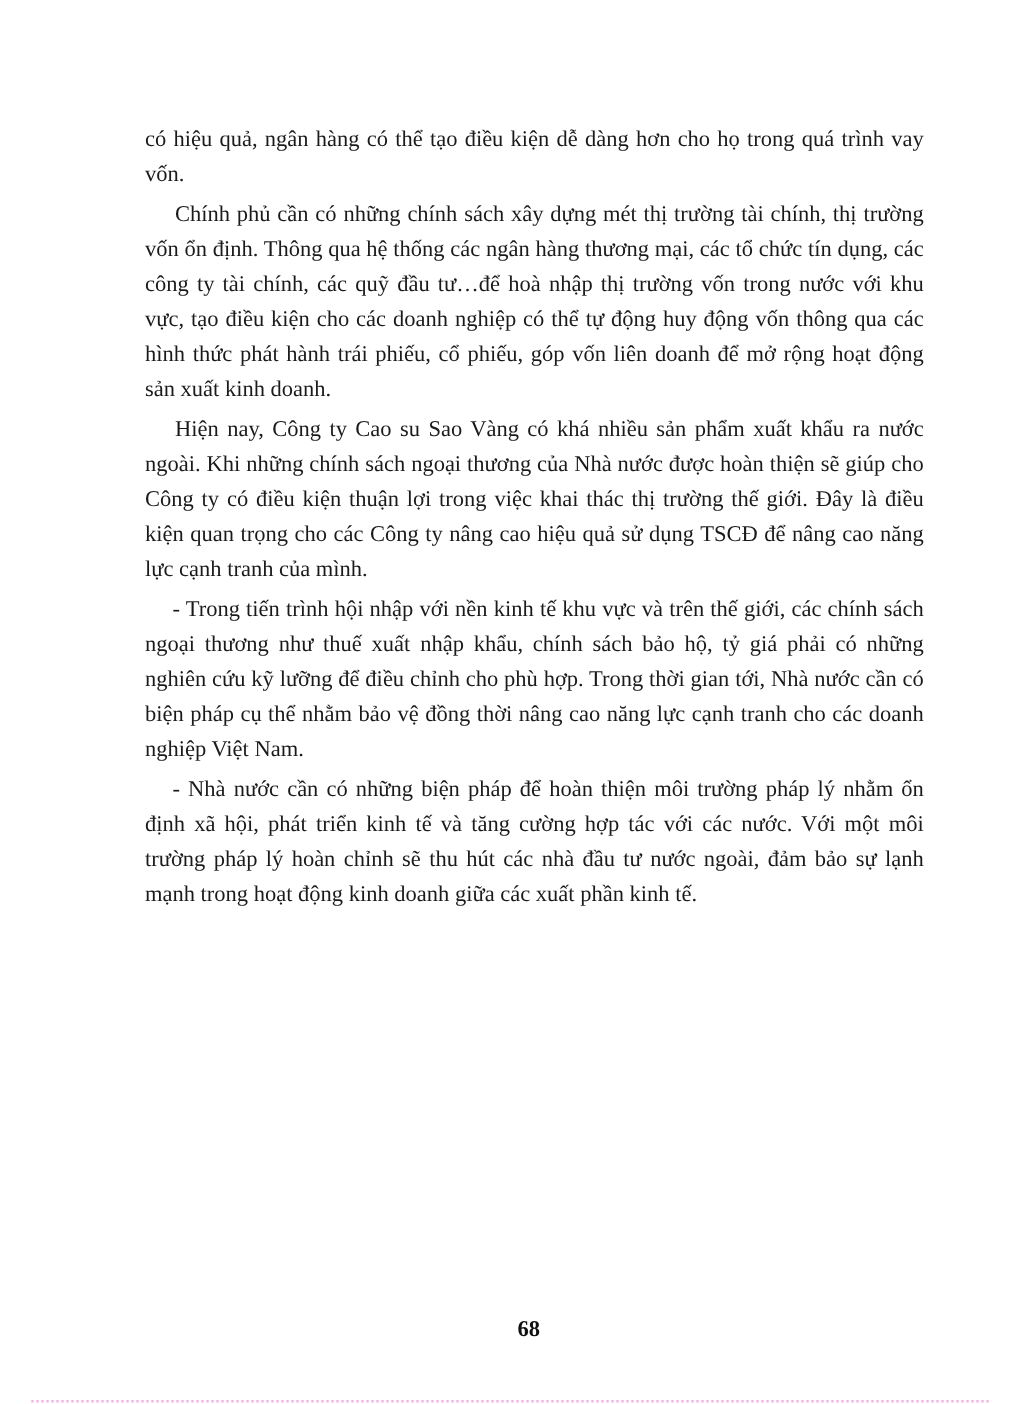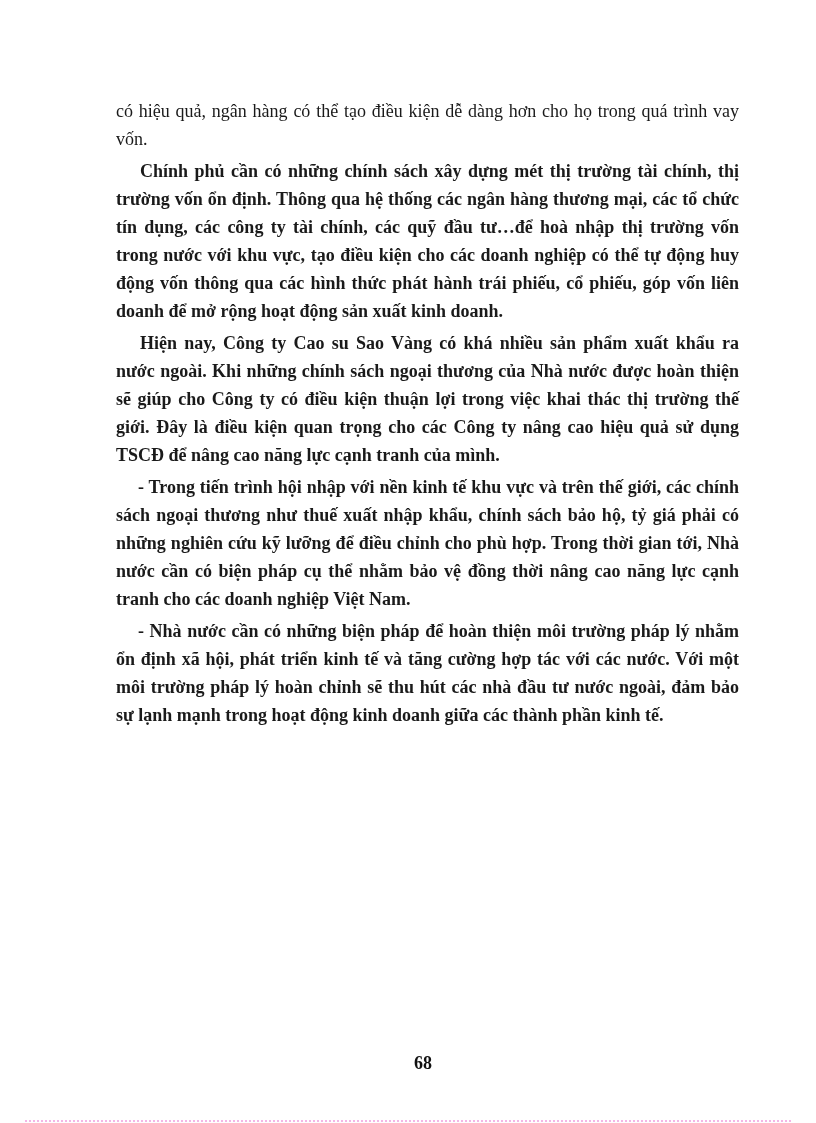--- a/index.html
+++ b/index.html
@@ -30,21 +30,20 @@
       font-size: 18px;
       line-height: 28px;
       text-align: justify;
     }
     .para {
       margin: 0;
       padding: 0;
     }
     .para + .para {
       margin-top: 4px;
-      font-weight: bold;
     }
     .indent {
       text-indent: 24px;
     }
     .indent-dash {
       text-indent: 22px;
     }
     .page-number {
       position: absolute;
       left: 0;
@@ -66,19 +65,19 @@
   </style>
 </head>
 <body>
 
 <div class="page">
   <div class="text-column">
     <p class="para">có hiệu quả, ngân hàng có thể tạo điều kiện dễ dàng hơn cho họ trong quá trình vay vốn.</p>
     <p class="para indent">Chính phủ cần có những chính sách xây dựng mét thị trường tài chính, thị trường vốn ổn định. Thông qua hệ thống các ngân hàng thương mại, các tổ chức tín dụng, các công ty tài chính, các quỹ đầu tư…để hoà nhập thị trường vốn trong nước với khu vực, tạo điều kiện cho các doanh nghiệp có thể tự động huy động vốn thông qua các hình thức phát hành trái phiếu, cổ phiếu, góp vốn liên doanh để mở rộng hoạt động sản xuất kinh doanh.</p>
     <p class="para indent">Hiện nay, Công ty Cao su Sao Vàng có khá nhiều sản phẩm xuất khẩu ra nước ngoài. Khi những chính sách ngoại thương của Nhà nước được hoàn thiện sẽ giúp cho Công ty có điều kiện thuận lợi trong việc khai thác thị trường thế giới. Đây là điều kiện quan trọng cho các Công ty nâng cao hiệu quả sử dụng TSCĐ để nâng cao năng lực cạnh tranh của mình.</p>
     <p class="para indent-dash">- Trong tiến trình hội nhập với nền kinh tế khu vực và trên thế giới, các chính sách ngoại thương như thuế xuất nhập khẩu, chính sách bảo hộ, tỷ giá phải có những nghiên cứu kỹ lưỡng để điều chỉnh cho phù hợp. Trong thời gian tới, Nhà nước cần có biện pháp cụ thể nhằm bảo vệ đồng thời nâng cao năng lực cạnh tranh cho các doanh nghiệp Việt Nam.</p>
-    <p class="para indent-dash">- Nhà nước cần có những biện pháp để hoàn thiện môi trường pháp lý nhằm ổn định xã hội, phát triển kinh tế và tăng cường hợp tác với các nước. Với một môi trường pháp lý hoàn chỉnh sẽ thu hút các nhà đầu tư nước ngoài, đảm bảo sự lạnh mạnh trong hoạt động kinh doanh giữa các thành phần kinh tế.</p>
+    <p class="para indent-dash">- Nhà nước cần có những biện pháp để hoàn thiện môi trường pháp lý nhằm ổn định xã hội, phát triển kinh tế và tăng cường hợp tác với các nước. Với một môi trường pháp lý hoàn chỉnh sẽ thu hút các nhà đầu tư nước ngoài, đảm bảo sự lạnh mạnh trong hoạt động kinh doanh giữa các xuất phần kinh tế.</p>
   </div>
 
   <div class="page-number">68</div>
 
   <div class="page-border"></div>
 </div>
 
 </body></html>

